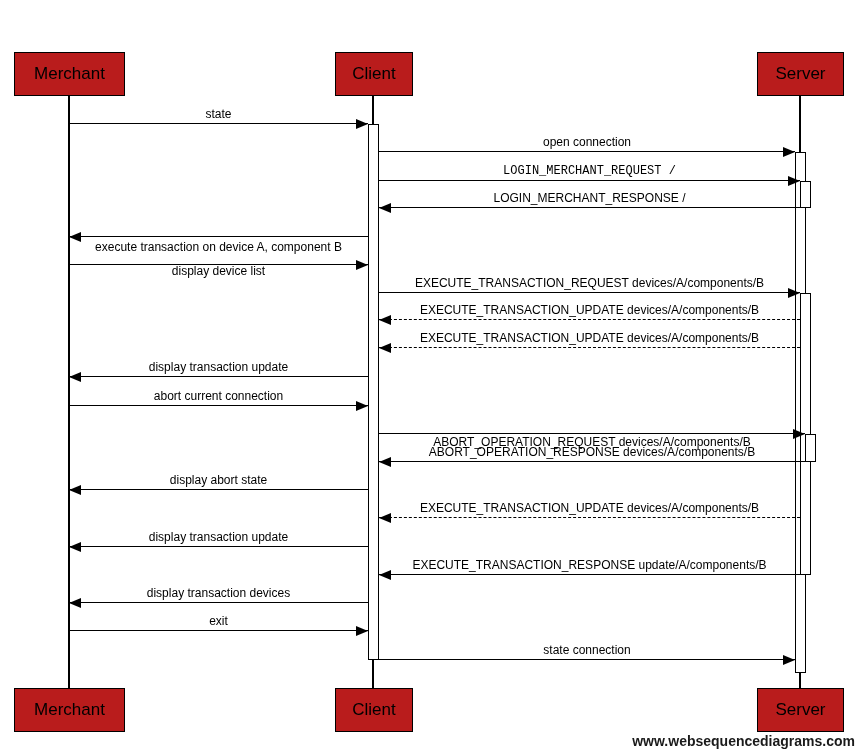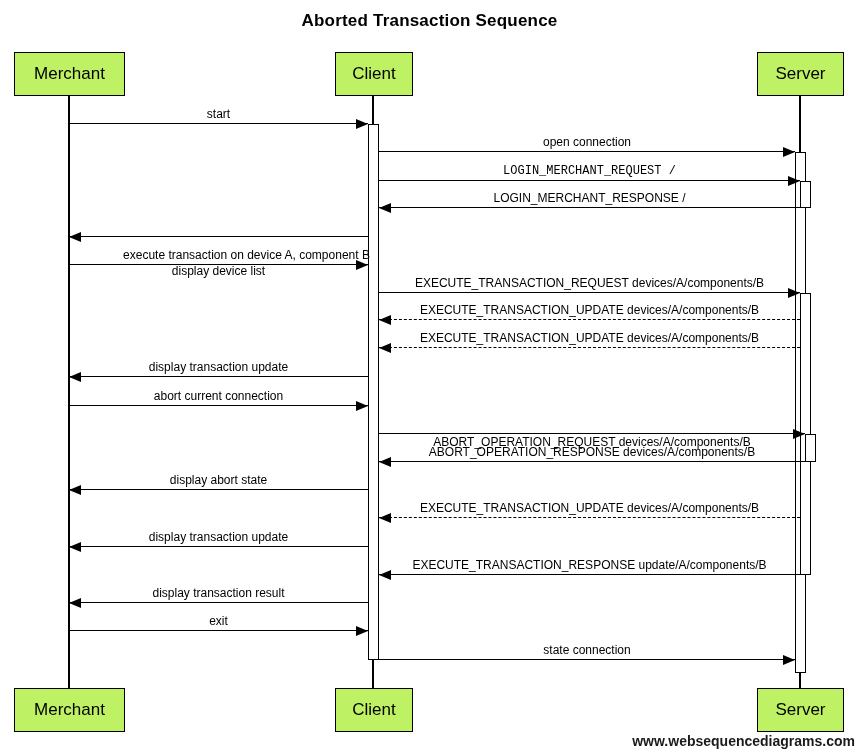--- a/index.html
+++ b/index.html
@@ -5,21 +5,21 @@
   html,body{margin:0;padding:0;background:#ffffff;}
   #canvas{
     position:relative;width:859px;height:756px;background:#ffffff;
     font-family:"Liberation Sans", sans-serif;color:#000;overflow:hidden;
   }
   .title{
     position:absolute;top:11px;left:0;width:100%;text-align:center;
     font-size:17px;font-weight:bold;letter-spacing:0.2px;
   }
   .abox{
-    position:absolute;height:44px;background:#bef264;border:1.5px solid #000;
+    position:absolute;height:44px;background:#b91c1c;border:1.5px solid #000;
     box-sizing:border-box;display:flex;align-items:center;justify-content:center;
     font-size:17px;z-index:5;
   }
   .lifeline{position:absolute;width:1.5px;background:#000;z-index:1;}
   .act{
     position:absolute;width:11px;background:#ffffff;border:1.5px solid #000;
     box-sizing:border-box;z-index:3;
   }
   .mline{position:absolute;height:0;border-top:1.5px solid #000;z-index:4;}
   .mline.dashed{border-top-style:dashed;}
@@ -31,50 +31,49 @@
   .ahead.r{border-top:5px solid transparent;border-bottom:5px solid transparent;border-left:12px solid #000;}
   .ahead.l{border-top:5px solid transparent;border-bottom:5px solid transparent;border-right:12px solid #000;}
   .watermark{
     position:absolute;right:4px;top:733px;font-size:14px;color:#1a1a1a;font-weight:bold;
   }
 </style>
 </head>
 <body>
 
 <div id="canvas">
-  <div class="title">Aborted Transaction Sequence</div>
   <div id="lifelines">
       <div class="lifeline" style="left: 68.25px; top: 96px; height: 592px;"></div>
       <div class="lifeline" style="left: 372.25px; top: 96px; height: 592px;"></div>
       <div class="lifeline" style="left: 799.25px; top: 96px; height: 592px;"></div>
     </div>
   <div id="activations">
       <div class="act" style="left: 368px; top: 124px; width: 11px; height: 536px;"></div>
       <div class="act" style="left: 795px; top: 152px; width: 11px; height: 521px;"></div>
       <div class="act" style="left: 800px; top: 181px; width: 11px; height: 27px;"></div>
       <div class="act" style="left: 800px; top: 293px; width: 11px; height: 282px;"></div>
       <div class="act" style="left: 805px; top: 434px; width: 11px; height: 28px;"></div>
     </div>
   <div id="messages">
-      <div class="mlabel" style="left: 69px; width: 299px; top: 107px;">start</div>
+      <div class="mlabel" style="left: 69px; width: 299px; top: 107px;">state</div>
       <div class="mline" style="left: 69px; width: 299px; top: 123.25px;"></div>
       <div class="ahead r" style="left: 356px; top: 119px;"></div>
       <div class="mlabel" style="left: 379px; width: 416px; top: 135px;">open connection</div>
       <div class="mline" style="left: 379px; width: 416px; top: 151.25px;"></div>
       <div class="ahead r" style="left: 783px; top: 147px;"></div>
       <div class="mlabel" style="left: 379px; width: 421px; top: 164px; font-family: Liberation Mono, monospace;">LOGIN_MERCHANT_REQUEST /</div>
       <div class="mline" style="left: 379px; width: 421px; top: 180.25px;"></div>
       <div class="ahead r" style="left: 788px; top: 176px;"></div>
       <div class="mlabel" style="left: 379px; width: 421px; top: 191px;">LOGIN_MERCHANT_RESPONSE /</div>
       <div class="mline" style="left: 379px; width: 421px; top: 207.25px;"></div>
       <div class="ahead l" style="left: 379px; top: 203px;"></div>
       <div class="mlabel" style="left: 69px; width: 299px; top: 220px; margin-top: 44px;">display device list</div>
       <div class="mline" style="left: 69px; width: 299px; top: 236.25px;"></div>
       <div class="ahead l" style="left: 69px; top: 232px;"></div>
-      <div class="mlabel" style="left: 69px; width: 299px; top: 248px; padding-left: 28px;">execute transaction on device A, component B</div>
+      <div class="mlabel" style="left: 69px; width: 299px; top: 240px;">execute transaction on device A, component B</div>
       <div class="mline" style="left: 69px; width: 299px; top: 264.25px;"></div>
       <div class="ahead r" style="left: 356px; top: 260px;"></div>
       <div class="mlabel" style="left: 379px; width: 421px; top: 276px;">EXECUTE_TRANSACTION_REQUEST devices/A/components/B</div>
       <div class="mline" style="left: 379px; width: 421px; top: 292.25px;"></div>
       <div class="ahead r" style="left: 788px; top: 288px;"></div>
       <div class="mlabel" style="left: 379px; width: 421px; top: 303px;">EXECUTE_TRANSACTION_UPDATE devices/A/components/B</div>
       <div class="mline dashed" style="left: 379px; width: 421px; top: 319.25px;"></div>
       <div class="ahead l" style="left: 379px; top: 315px;"></div>
       <div class="mlabel" style="left: 379px; width: 421px; top: 331px;">EXECUTE_TRANSACTION_UPDATE devices/A/components/B</div>
       <div class="mline dashed" style="left: 379px; width: 421px; top: 347.25px;"></div>
@@ -96,21 +95,21 @@
       <div class="ahead l" style="left: 69px; top: 485px;"></div>
       <div class="mlabel" style="left: 379px; width: 421px; top: 501px;">EXECUTE_TRANSACTION_UPDATE devices/A/components/B</div>
       <div class="mline dashed" style="left: 379px; width: 421px; top: 517.25px;"></div>
       <div class="ahead l" style="left: 379px; top: 513px;"></div>
       <div class="mlabel" style="left: 69px; width: 299px; top: 530px;">display transaction update</div>
       <div class="mline" style="left: 69px; width: 299px; top: 546.25px;"></div>
       <div class="ahead l" style="left: 69px; top: 542px;"></div>
       <div class="mlabel" style="left: 379px; width: 421px; top: 558px;">EXECUTE_TRANSACTION_RESPONSE update/A/components/B</div>
       <div class="mline" style="left: 379px; width: 421px; top: 574.25px;"></div>
       <div class="ahead l" style="left: 379px; top: 570px;"></div>
-      <div class="mlabel" style="left: 69px; width: 299px; top: 586px;">display transaction result</div>
+      <div class="mlabel" style="left: 69px; width: 299px; top: 586px;">display transaction devices</div>
       <div class="mline" style="left: 69px; width: 299px; top: 602.25px;"></div>
       <div class="ahead l" style="left: 69px; top: 598px;"></div>
       <div class="mlabel" style="left: 69px; width: 299px; top: 614px;">exit</div>
       <div class="mline" style="left: 69px; width: 299px; top: 630.25px;"></div>
       <div class="ahead r" style="left: 356px; top: 626px;"></div>
       <div class="mlabel" style="left: 379px; width: 416px; top: 643px;">state connection</div>
       <div class="mline" style="left: 379px; width: 416px; top: 659.25px;"></div>
       <div class="ahead r" style="left: 783px; top: 655px;"></div>
     </div>
   <div id="actors">

